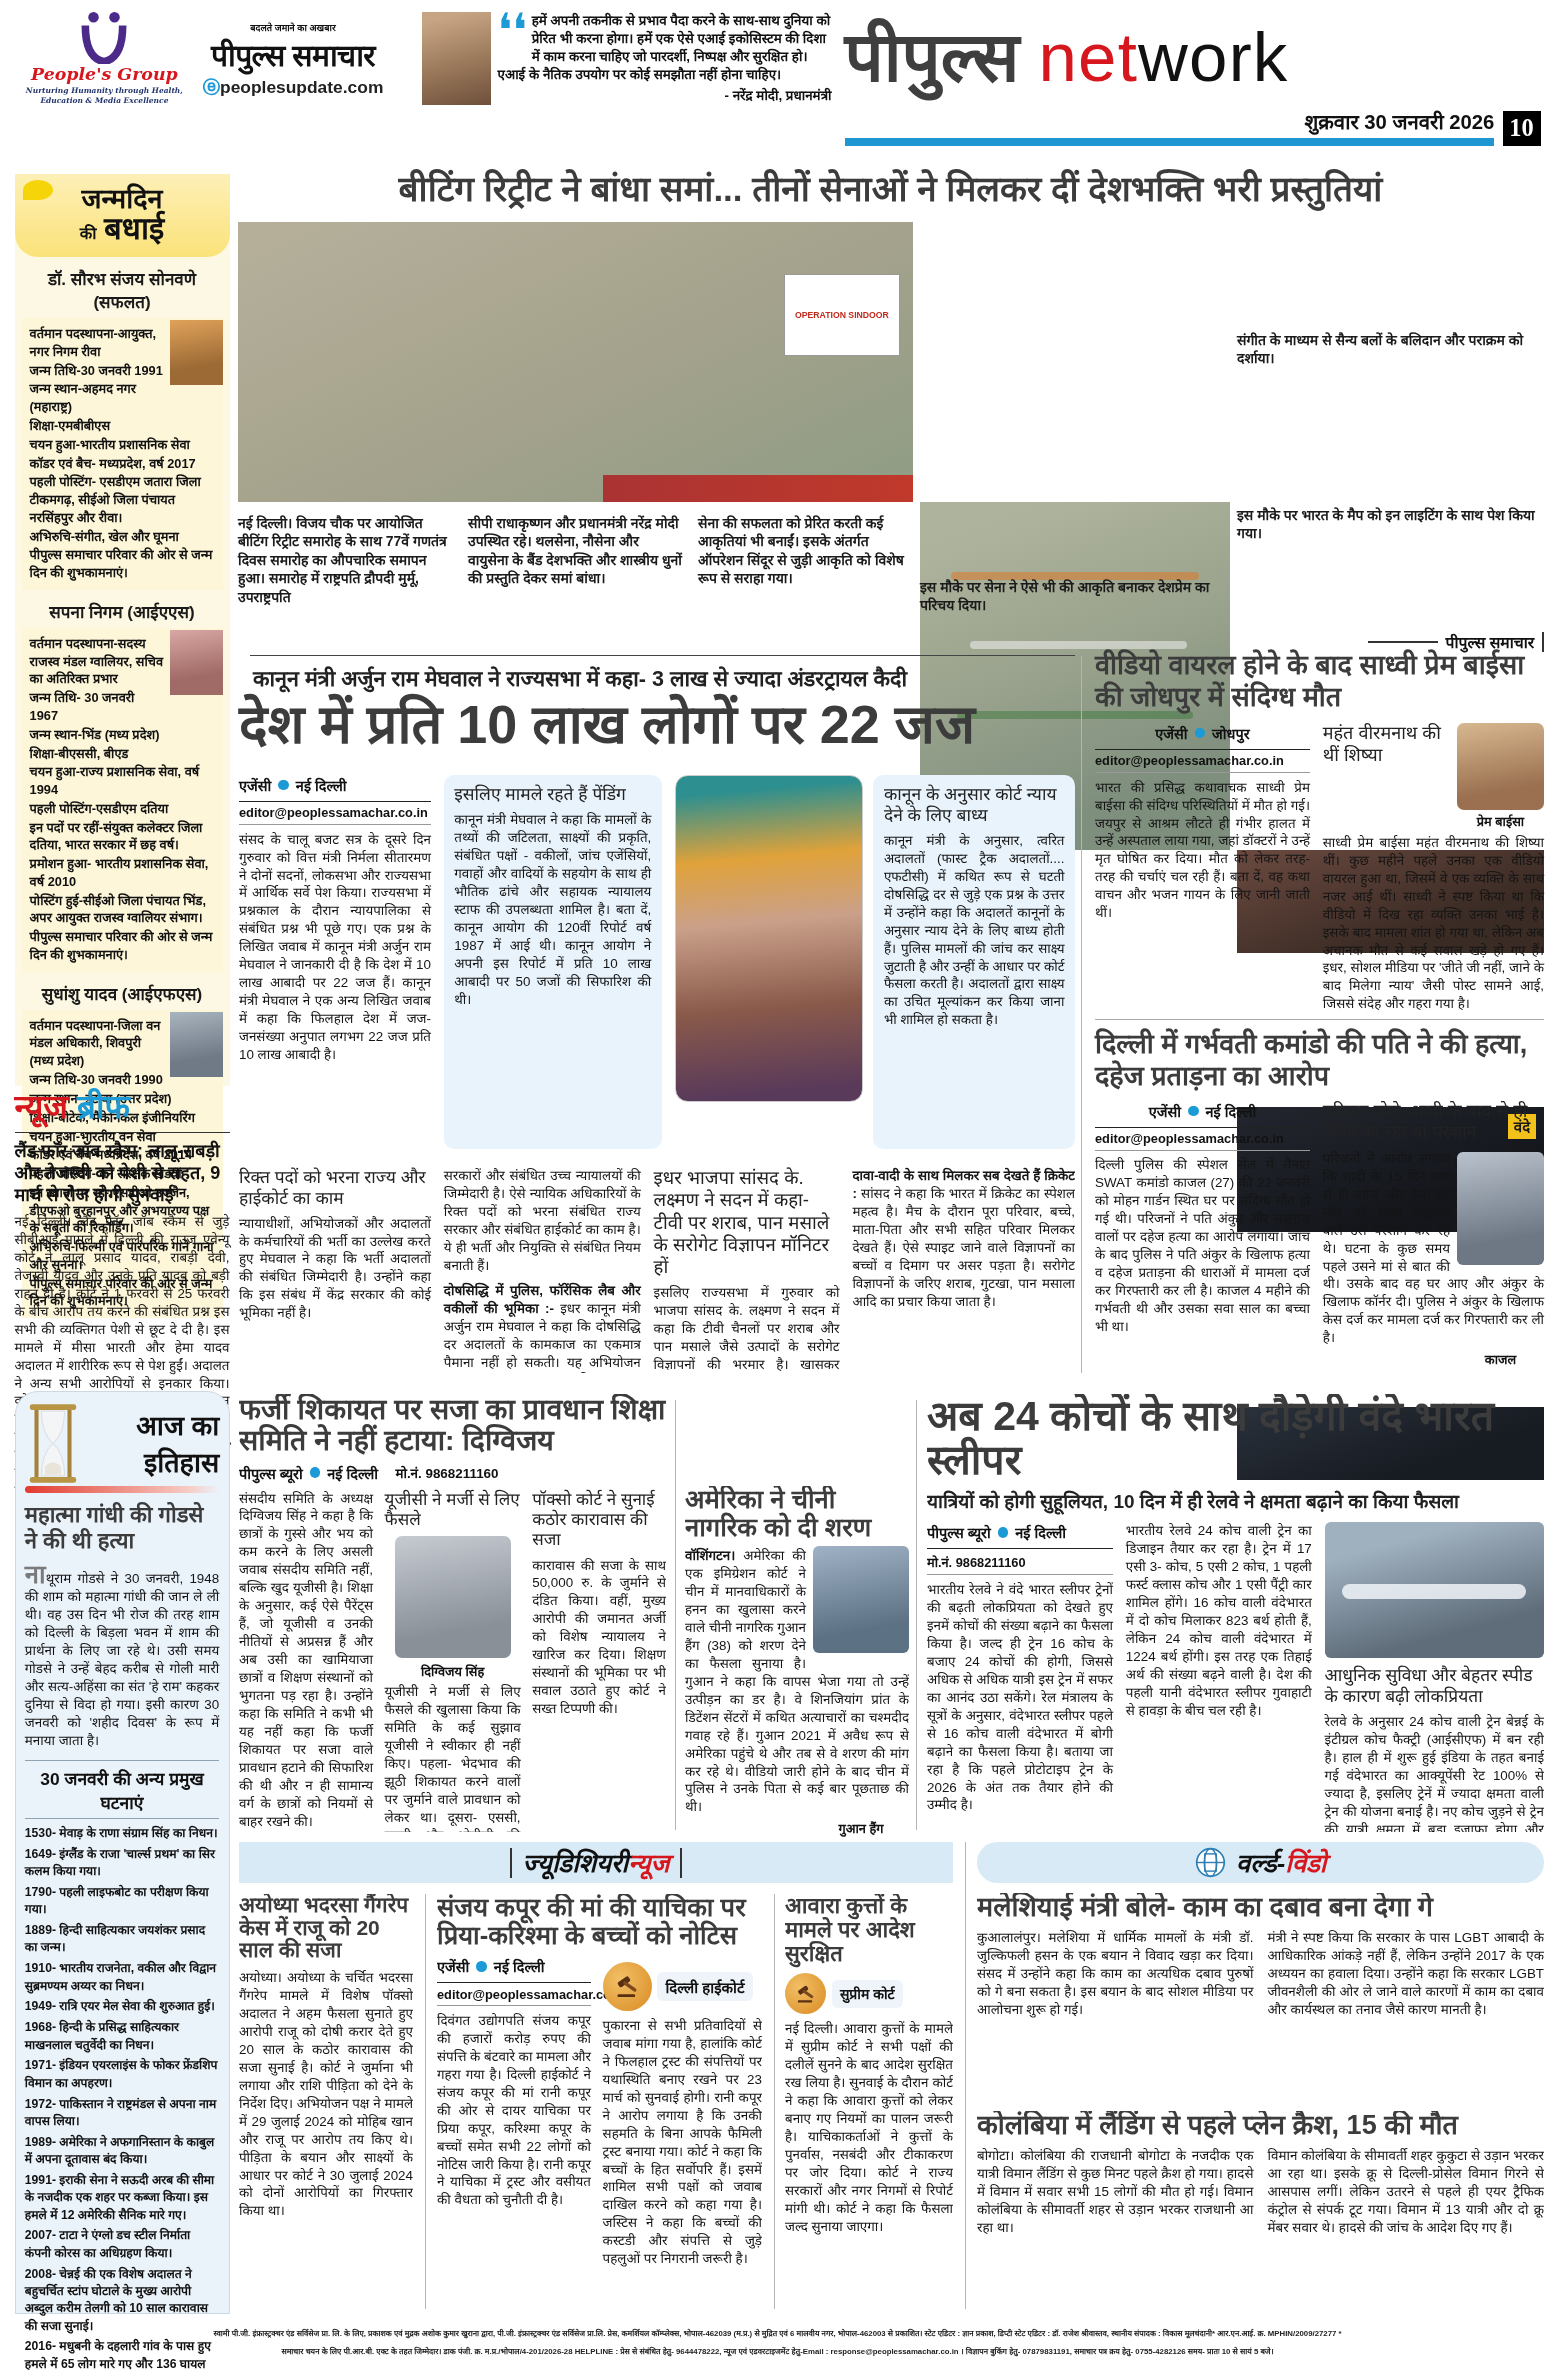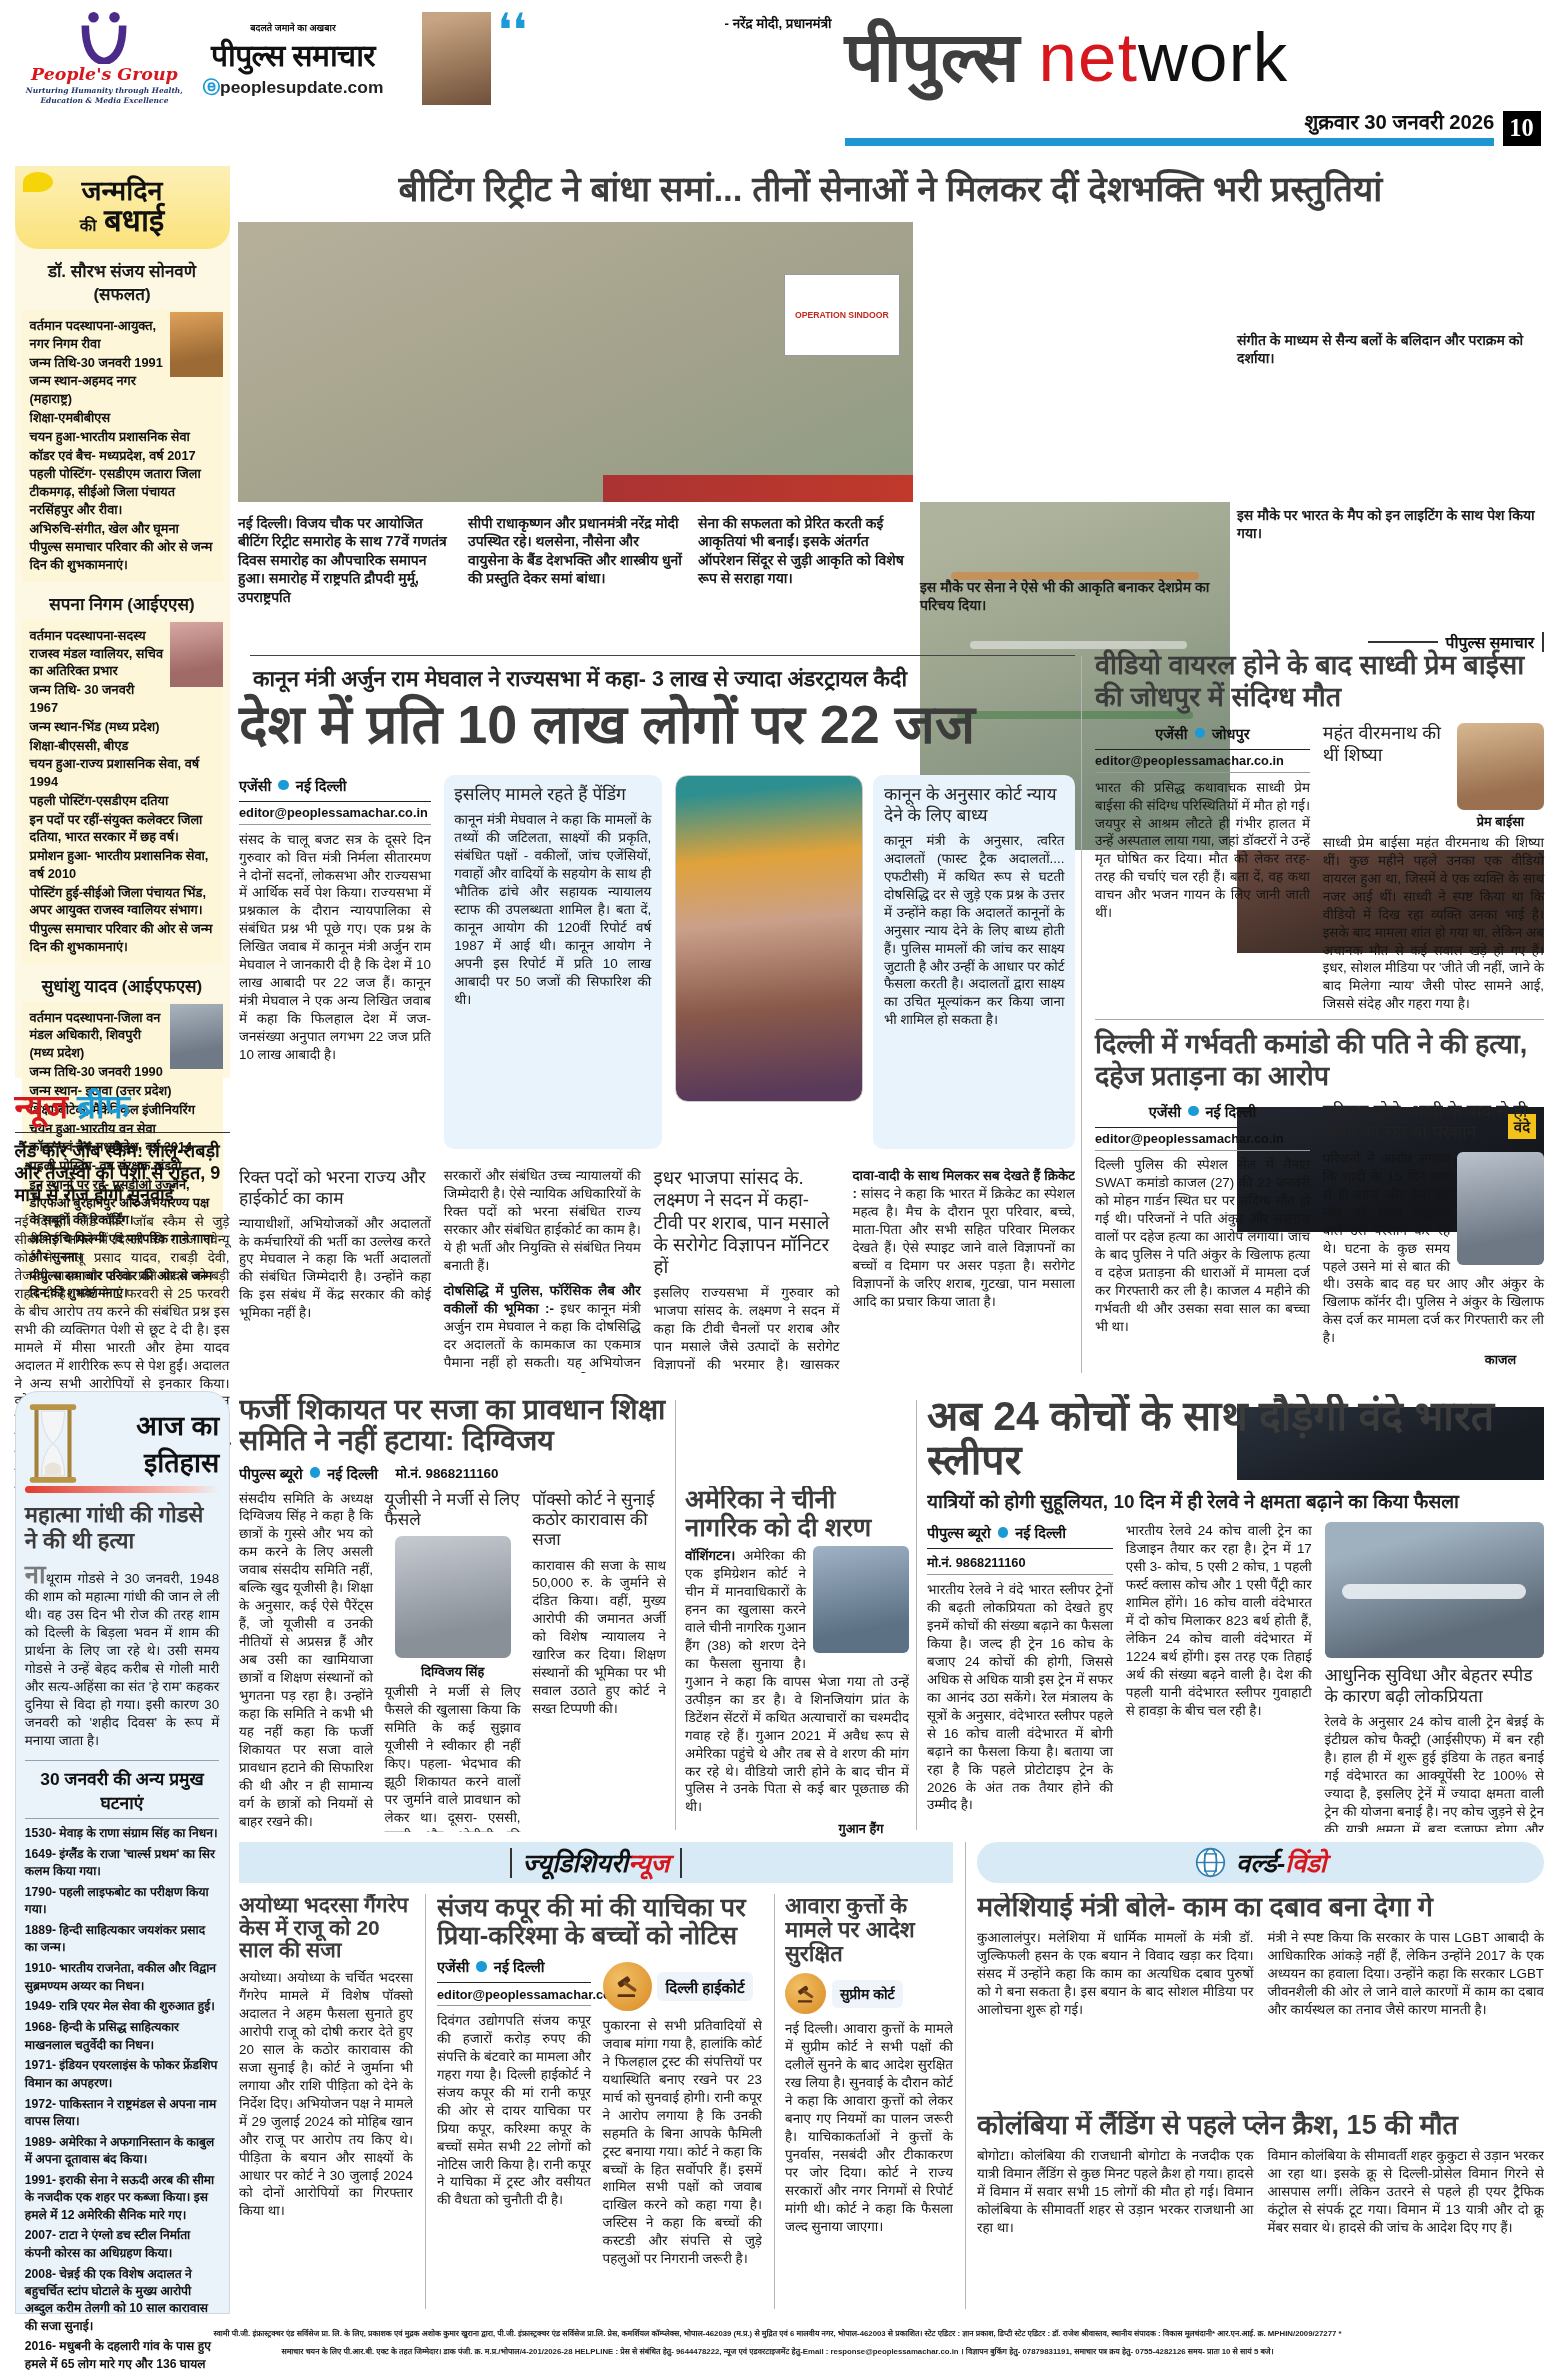--- a/index.html
+++ b/index.html
@@ -55,39 +55,40 @@
     <div class="abs" style="left:180px;top:16.3px;width:197px;">
       <div style="font-size:9.3px;font-weight:700;text-align:center;">बदलते जमाने का अखबार</div>
       <div style="font-size:30px;font-weight:800;text-align:center;letter-spacing:-0.6px;">पीपुल्स समाचार</div>
       <div style="font-size:17.4px;font-weight:700;text-align:center;color:#222;"><span class="blue">ⓔ</span><span>peoplesupdate.com</span></div>
     </div>
 
     <div class="abs photo" style="left:407px;top:7px;width:69px;height:93px;background:linear-gradient(165deg,#c7a584 10%,#9b7a5c 55%,#6e4f3a);"></div>
 
     <div class="abs" style="left:483px;top:7px;width:334px;">
       <span style="float:left;color:#1c9ad6;font-size:46px;line-height:0.8;margin-right:4.6px;">❛❛</span>
+      <div style="font-size:13.4px;font-weight:700;line-height:1.35;">हमें अपनी तकनीक से प्रभाव पैदा करने के साथ-साथ दुनिया को प्रेरित भी करना होगा। हमें एक ऐसे एआई इकोसिस्टम की दिशा में काम करना चाहिए जो पारदर्शी, निष्पक्ष और सुरक्षित हो। एआई के नैतिक उपयोग पर कोई समझौता नहीं होना चाहिए।</div>
       <div style="font-size:13.4px;font-weight:800;text-align:right;margin-top:2.3px;">- नरेंद्र मोदी, प्रधानमंत्री</div>
     </div>
 
     <div class="abs" style="left:830px;top:0px;width:696px;">
       <div style="font-size:69px;line-height:1.55;white-space:nowrap;text-align:left;">
         <span style="color:#3f3f3f;font-weight:800;">पीपुल्स</span>
         <span style="color:#d6171e;font-weight:400;letter-spacing:1.2px;">net</span><span style="color:#111;font-weight:300;letter-spacing:1.2px;">work</span>
       </div>
       <div style="display:flex;align-items:flex-end;justify-content:flex-end;gap:8.1px;margin-top:-4.6px;">
         <div style="flex:1;">
           <div style="text-align:right;font-size:20.3px;font-weight:700;">शुक्रवार 30 जनवरी 2026</div>
           <div style="height:7.5px;background:#1e96d2;margin-top:3.5px;"></div>
         </div>
         <div style="width:38px;height:35px;background:#000;color:#fff;display:flex;align-items:center;justify-content:center;font-size:24.4px;font-weight:700;font-family:'Liberation Serif','DejaVu Serif',serif;">10</div>
       </div>
     </div>
   </div>
 
-  <div class="abs cream" style="left:14.5px;top:166px;width:215px;height:906px;padding:0 0 5.8px 0;">
+  <div class="abs cream" style="left:14.5px;top:174px;width:215px;height:906px;padding:0 0 5.8px 0;">
     <div style="background:linear-gradient(180deg,#fdf0b7,#fbe27a);border-radius:0 0 23px 23px;margin:0;padding:10.5px 11.6px 11.6px 11.6px;position:relative;">
       <div style="position:absolute;left:8.1px;top:5.8px;width:30px;height:20px;background:#f5d50a;border-radius:50% 50% 50% 0;"></div>
       <div style="text-align:center;font-size:27px;font-weight:800;line-height:1.05;">
         <span>जन्मदिन</span><br>
         <span style="font-size:16.3px;">की</span>
         <span style="font-size:31px;">बधाई</span>
       </div>
     </div>
 
     <div style="padding:0 7px;">

